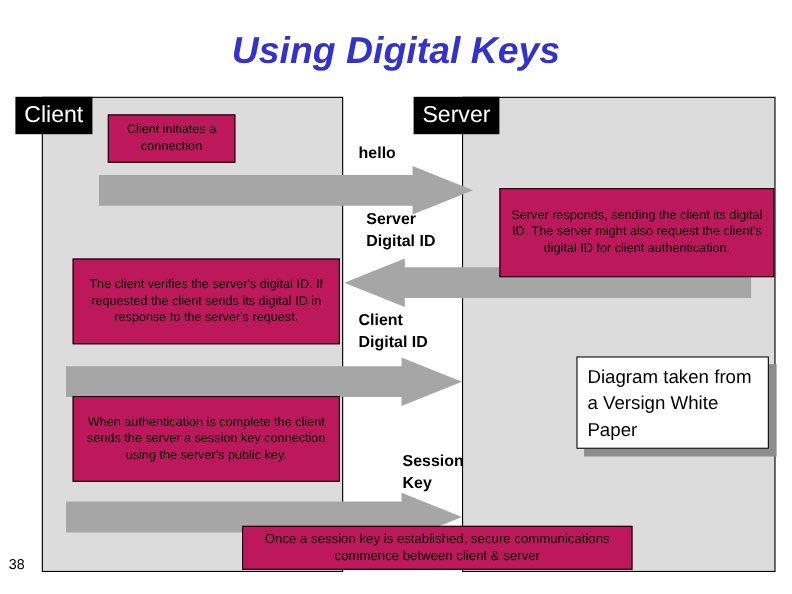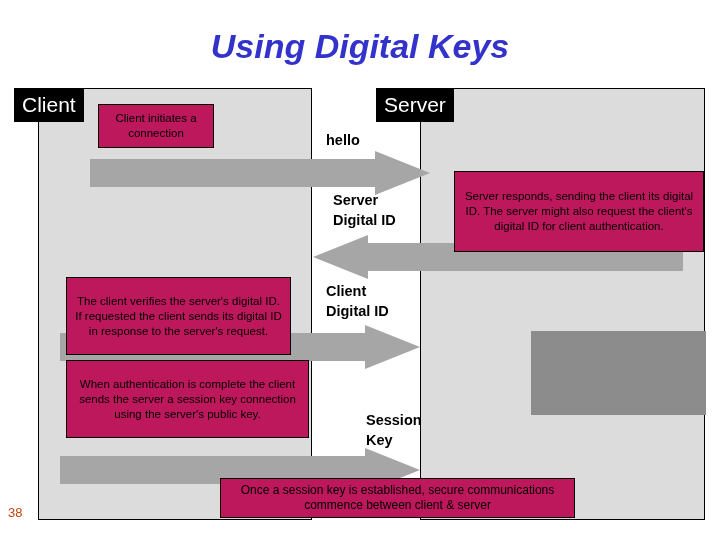--- a/index.html
+++ b/index.html
@@ -30,21 +30,21 @@
   .hdr-server{left:376px;top:88px;}
 
   
   .note{
     position:absolute;background:#be185d;border:1px solid #000;box-sizing:border-box;
     display:flex;align-items:center;justify-content:center;text-align:center;
     font-size:11.5px;line-height:15px;color:#000;padding:3px 6px;
   }
   .note-1{left:98px;top:104px;width:116px;height:44px;}
   .note-2{left:454px;top:155px;width:250px;height:81px;margin-top:16px;}
-  .note-3{left:66px;top:235px;width:225px;height:78px;margin-top:42px;}
+  .note-3{left:66px;top:235px;width:243px;height:78px;}
   .note-4{left:66px;top:360px;width:243px;height:78px;}
   .note-5{left:220px;top:478px;width:355px;height:40px;font-size:12px;}
 
   
   .callout{
     position:absolute;left:524px;top:324px;width:175px;height:84px;
     background:#fff;border:1px solid #000;box-sizing:border-box;
     padding:6px 9px;font-size:17px;line-height:24px;color:#000;text-align:left;
   }
   .callout-shadow{
@@ -61,21 +61,21 @@
   .lbl-serverid{left:333px;top:190px;}
   .lbl-clientid{left:326px;top:281px;}
   .lbl-sessionkey{left:326px;top:410px;margin-left:40px;}
 
   
   .arrow{position:absolute;}
   .arrow svg{display:block;}
 
   
   .slide-num{
-    position:absolute;left:8px;top:505px;font-size:13px;color:#c2410c;
+    position:absolute;left:8px;top:505px;font-size:13px;color:#000000;
   }
 </style>
 </head>
 <body>
 
 <div class="slide">
 
   <div class="title">Using Digital Keys</div>
 
   <div class="lane lane-client"></div>
@@ -116,16 +116,17 @@
 
   <div class="mid-label lbl-hello">hello</div>
   <div class="mid-label lbl-serverid">Server
 Digital ID</div>
   <div class="mid-label lbl-clientid">Client
 Digital ID</div>
   <div class="mid-label lbl-sessionkey">Session
 Key</div>
 
   <div class="callout-shadow"></div>
+  <div class="callout">Diagram taken from a Versign White Paper</div>
 
   <div class="slide-num">38</div>
 
 </div>
 
 </body></html>

